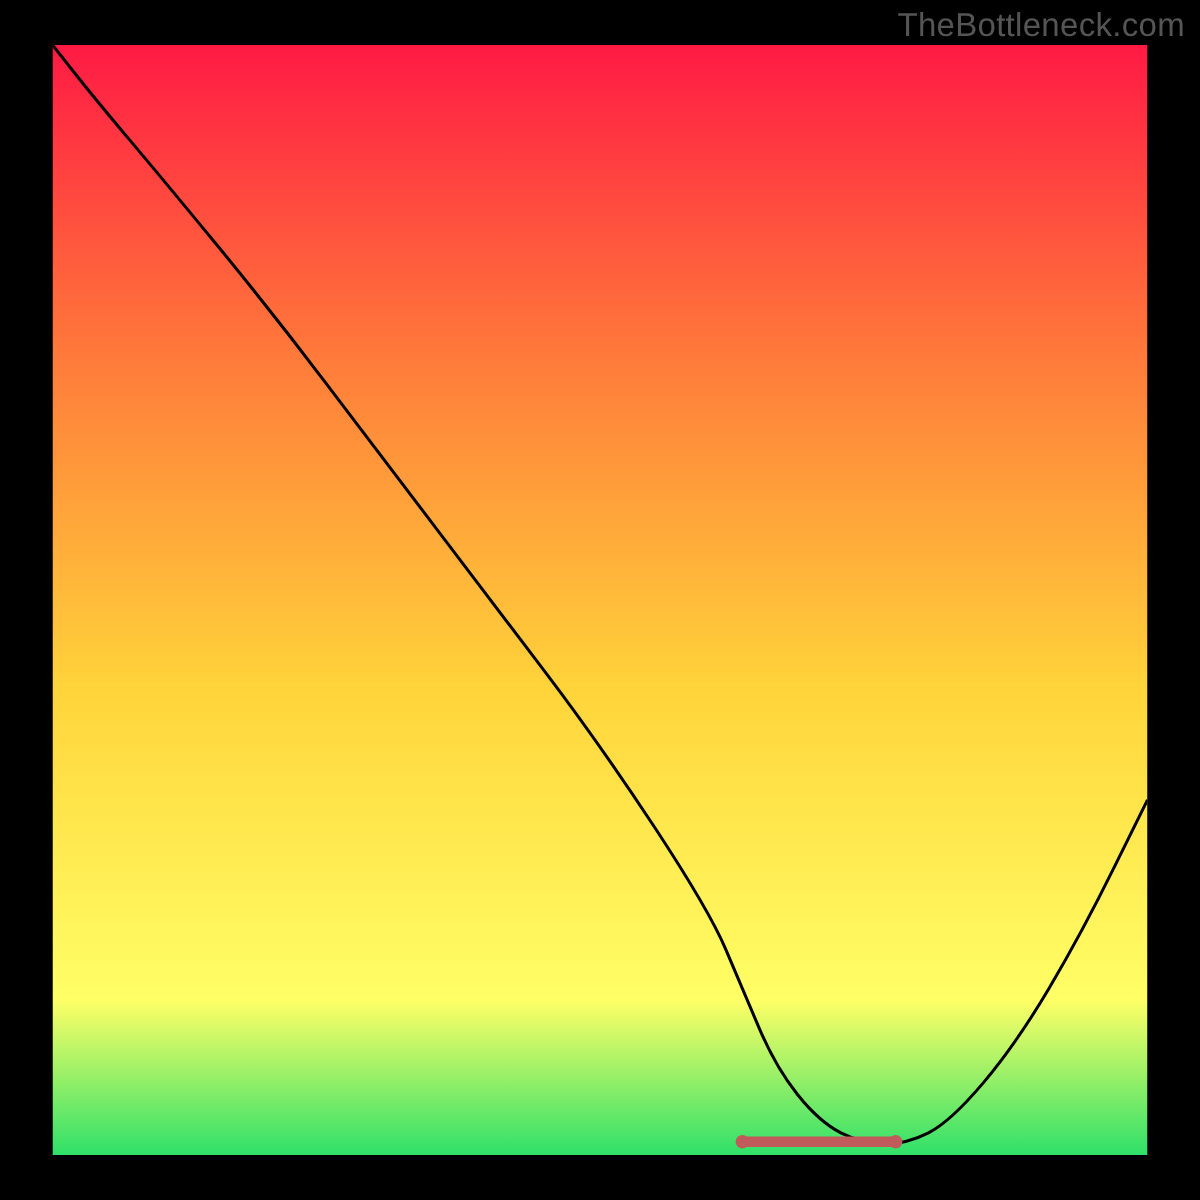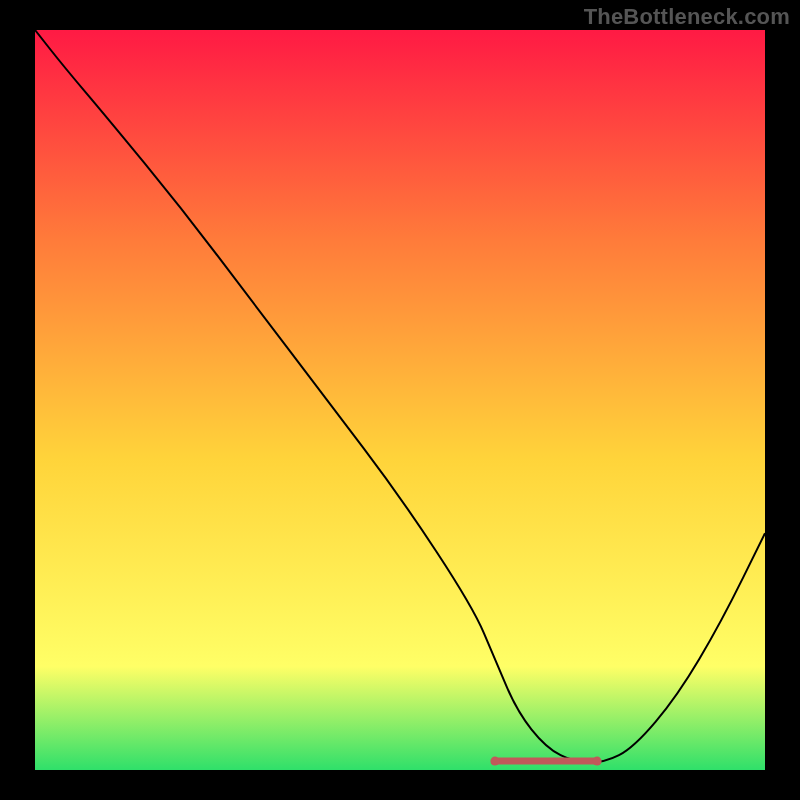--- a/index.html
+++ b/index.html
@@ -16,21 +16,21 @@
     width: 800px;
     height: 800px;
     background: #000;
   }
   .watermark {
     position: absolute;
     top: 4px;
     right: 10px;
     color: #555;
     font-size: 22px;
-    font-weight: 700;
+    font-weight: 400;
     letter-spacing: 0.2px;
     z-index: 5;
     user-select: none;
   }
   .plot-area {
     position: absolute;
     left: 35px;
     top: 30px;
     width: 730px;
     height: 740px;

